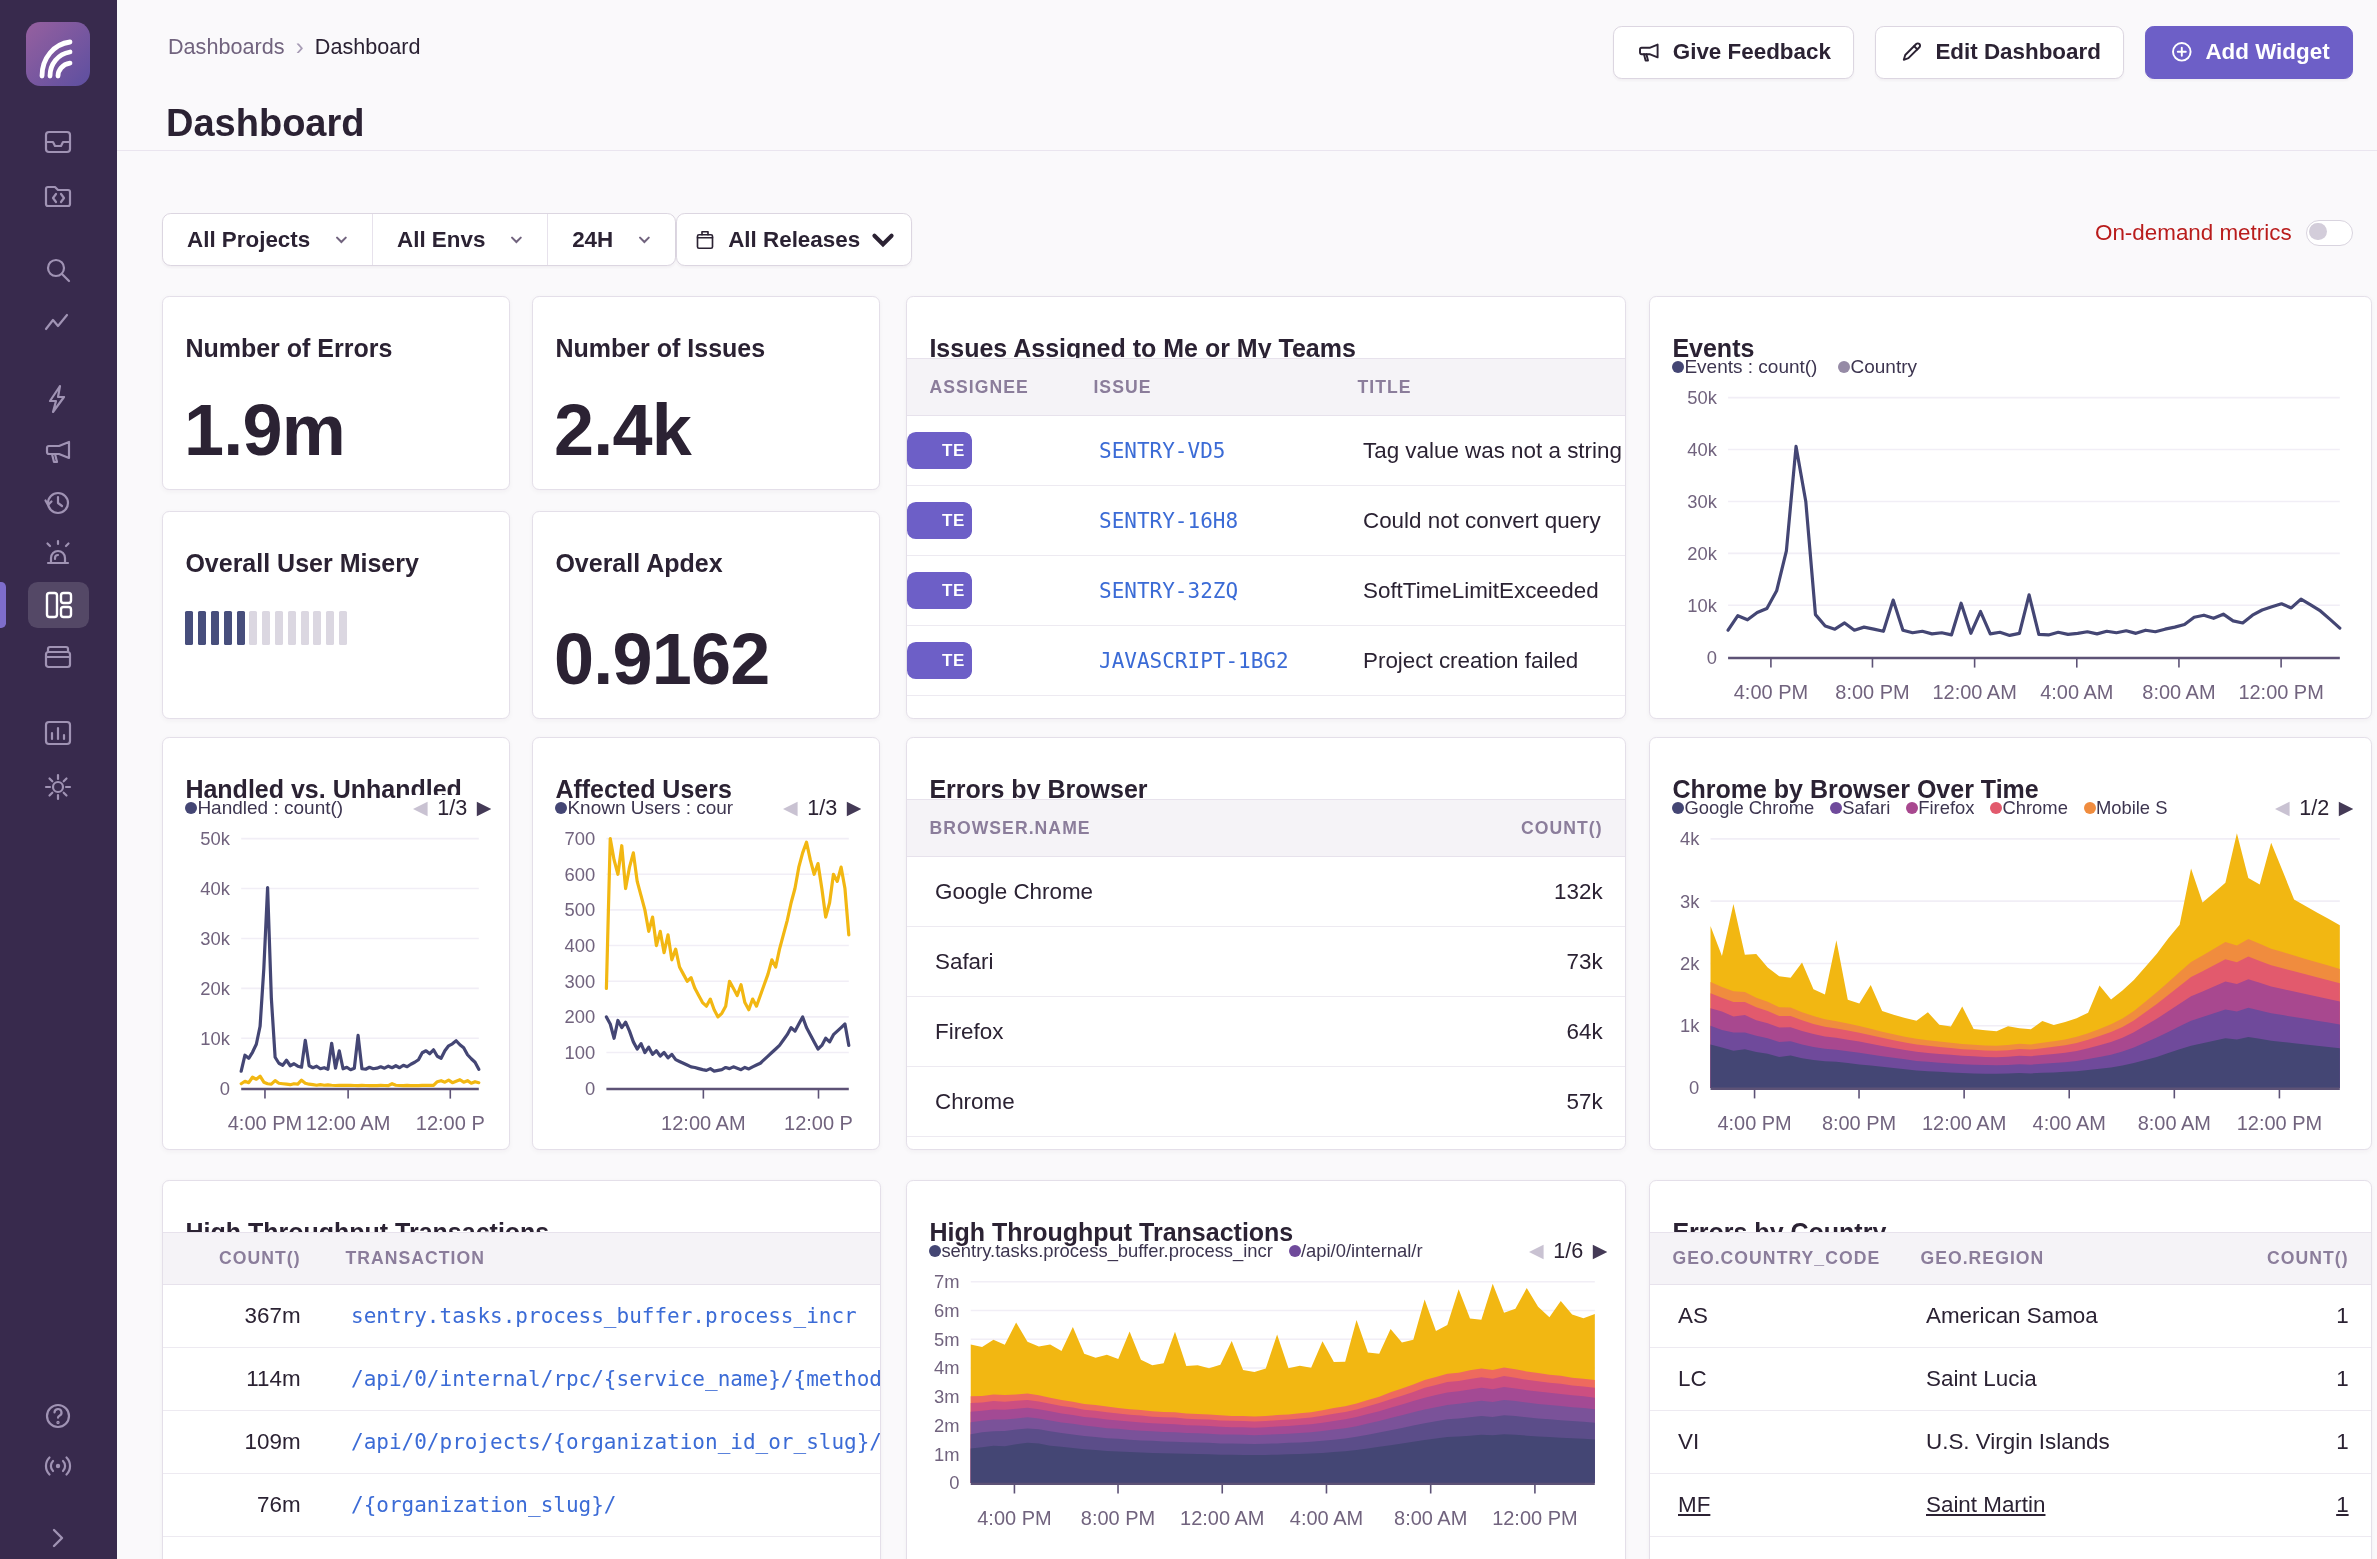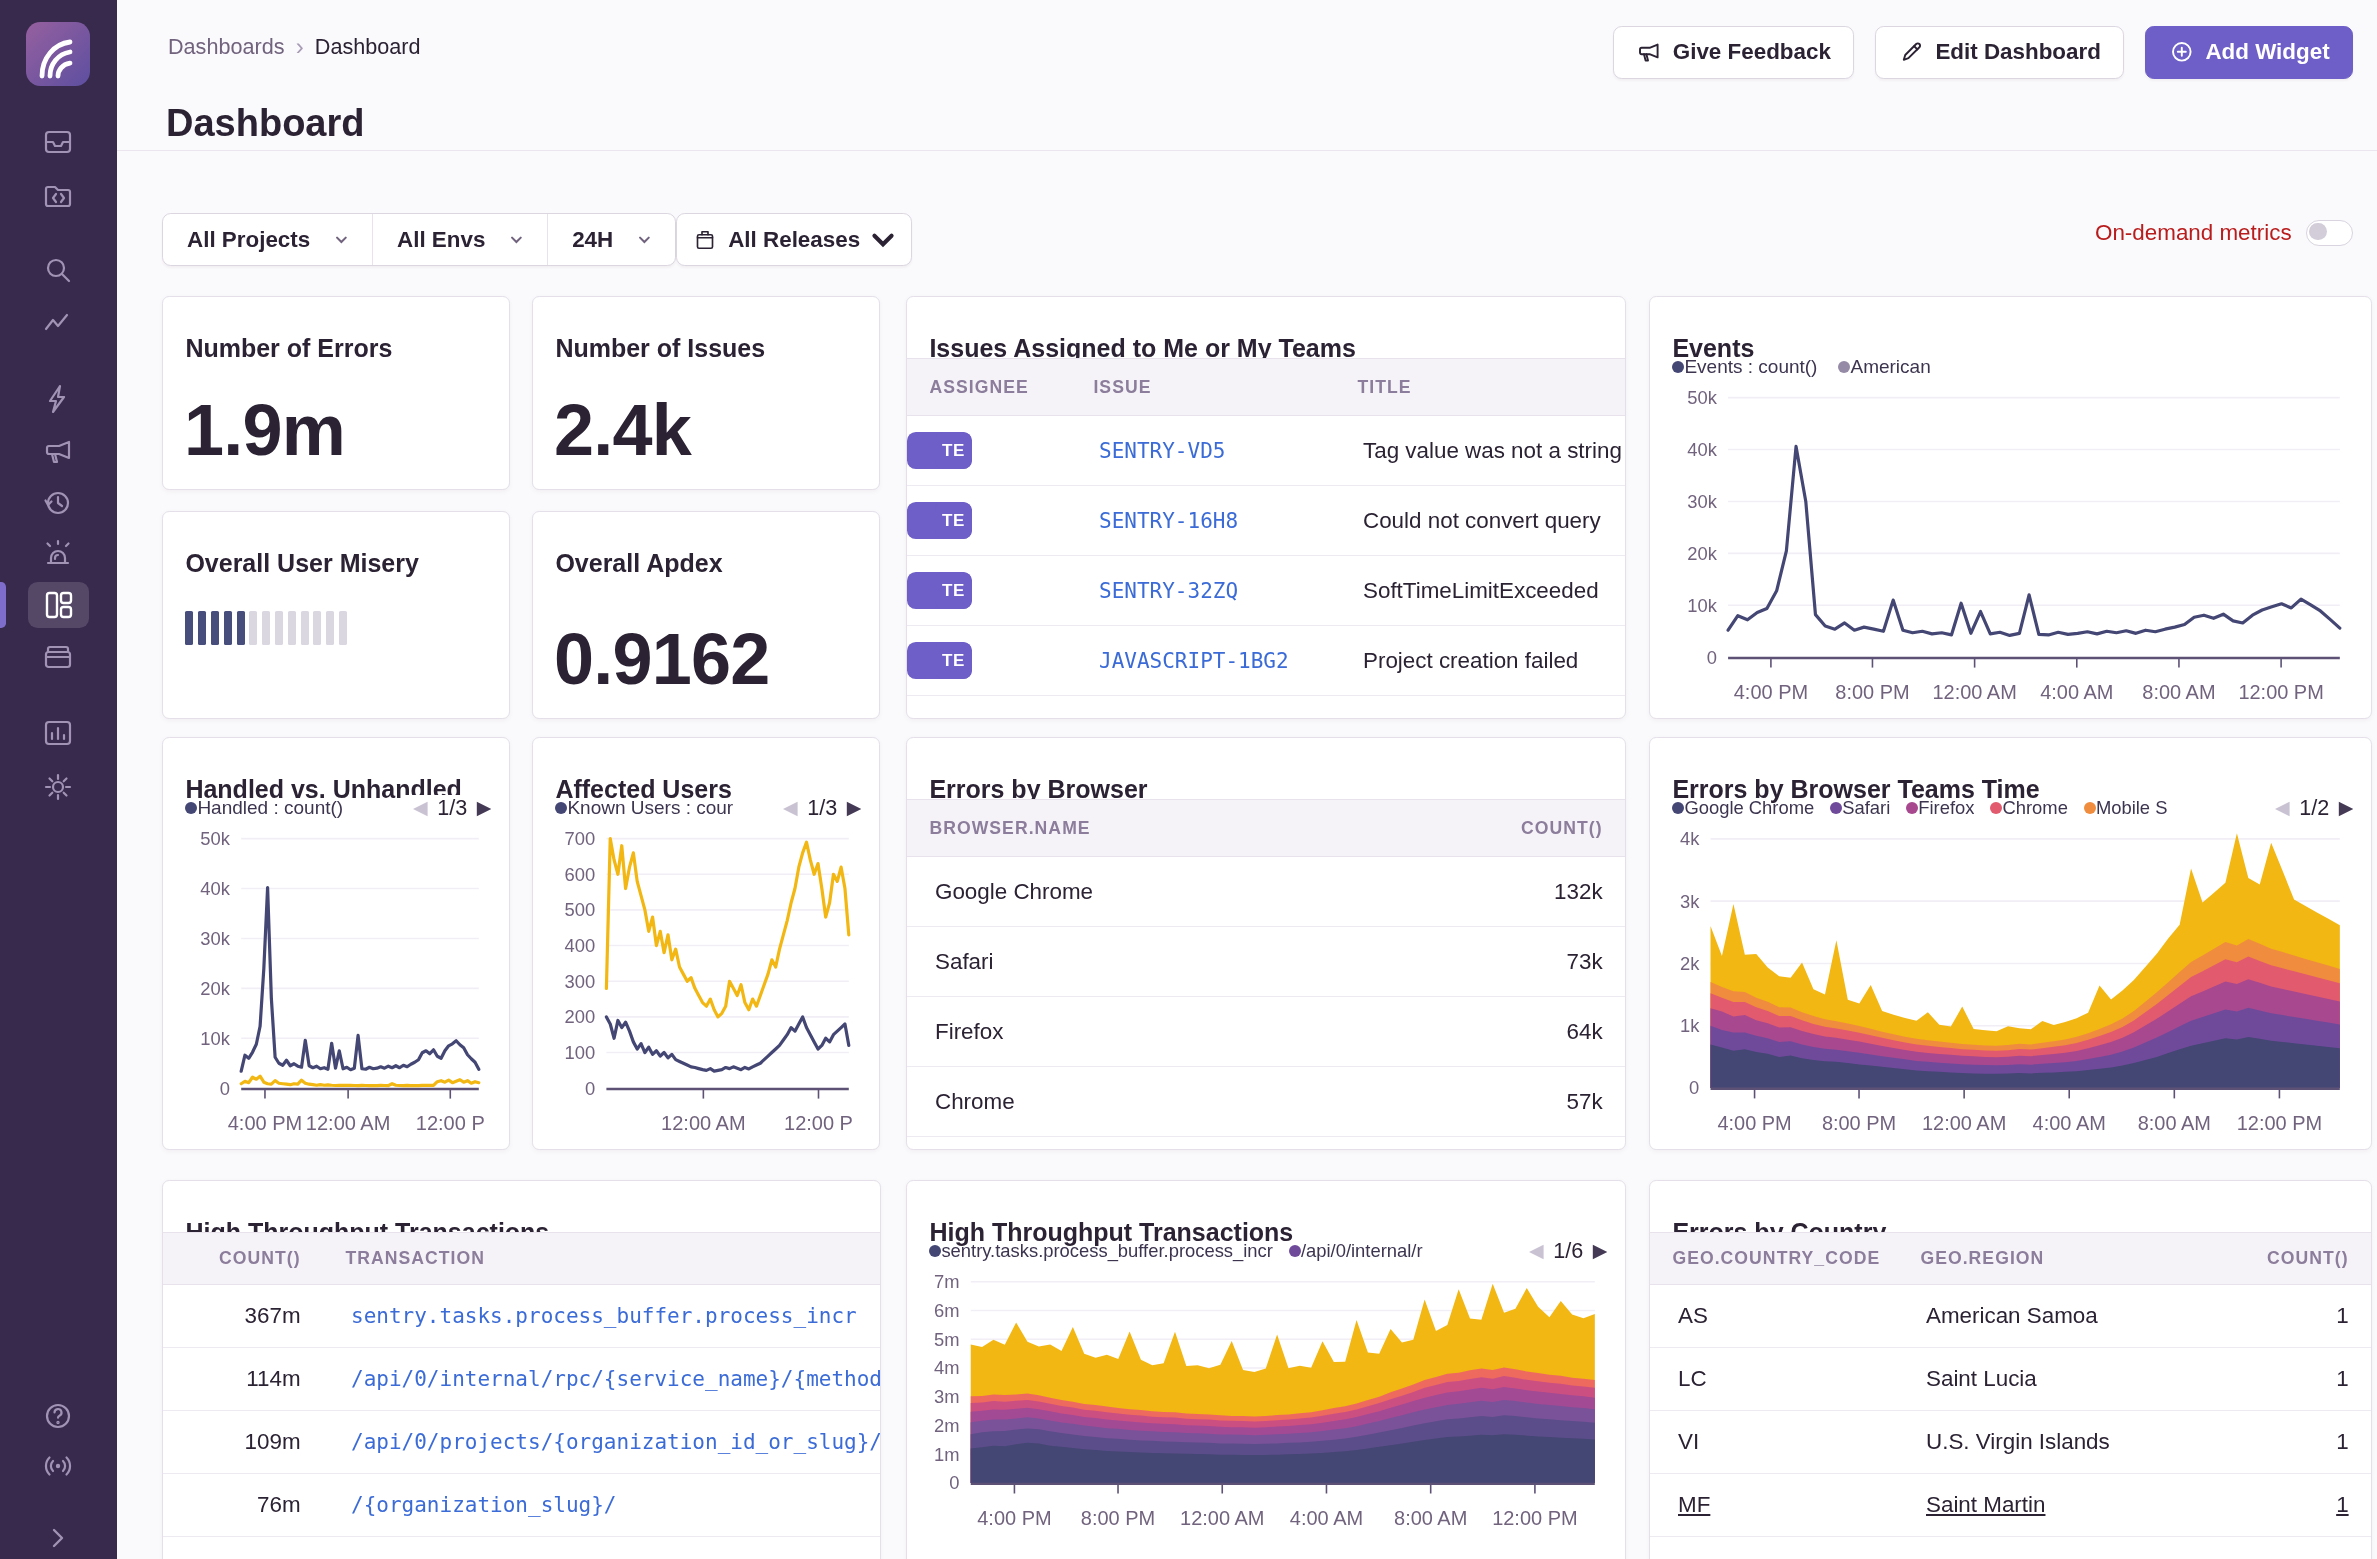--- a/index.html
+++ b/index.html
@@ -342,21 +342,21 @@
 
 <section class="card" style="left:1649px;top:296px;width:721px;height:421px">
   <h2 class="wtitle">Events</h2>
   <div class="legend">
       <span class="lg-item">
         <span class="lg-dot" style="background: rgb(68, 70, 116);"></span>
         <span>Events : count()</span>
       </span>
       <span class="lg-item">
         <span class="lg-dot" style="background: rgb(150, 139, 166);"></span>
-        <span>American</span>
+        <span>Country</span>
       </span>
     </div>
   <div class="chartbox"><svg width="698" height="322" viewBox="0 0 874 403">
         <text x="70" y="345" text-anchor="end" fill="#71637e" font-size="23">0</text>
         <line x1="84" y1="272" x2="850" y2="272" stroke="#f1eef6" stroke-width="2"></line>
         <text x="70" y="280" text-anchor="end" fill="#71637e" font-size="23">10k</text>
         <line x1="84" y1="207" x2="850" y2="207" stroke="#f1eef6" stroke-width="2"></line>
         <text x="70" y="215" text-anchor="end" fill="#71637e" font-size="23">20k</text>
         <line x1="84" y1="142" x2="850" y2="142" stroke="#f1eef6" stroke-width="2"></line>
         <text x="70" y="150" text-anchor="end" fill="#71637e" font-size="23">30k</text>
@@ -478,21 +478,21 @@
       </div>
       <div class="t-row" style="grid-template-columns: 1fr 176px; height: 69px;">
         <div class="t-c text">Chrome</div>
         <div class="t-c num cnum">57k</div>
       </div>
       <div class="t-row" style="grid-template-columns: 1fr 176px; height: 69px;"></div>
     </div>
 </section>
 
 <section class="card" style="left:1649px;top:737px;width:721px;height:411px">
-  <h2 class="wtitle">Errors by Browser Teams Time</h2>
+  <h2 class="wtitle">Chrome by Browser Over Time</h2>
   <div class="legend compact">
       <span class="lg-item">
         <span class="lg-dot" style="background: rgb(68, 70, 116);"></span>
         <span>Google Chrome</span>
       </span>
       <span class="lg-item">
         <span class="lg-dot" style="background: rgb(111, 74, 155);"></span>
         <span>Safari</span>
       </span>
       <span class="lg-item">

